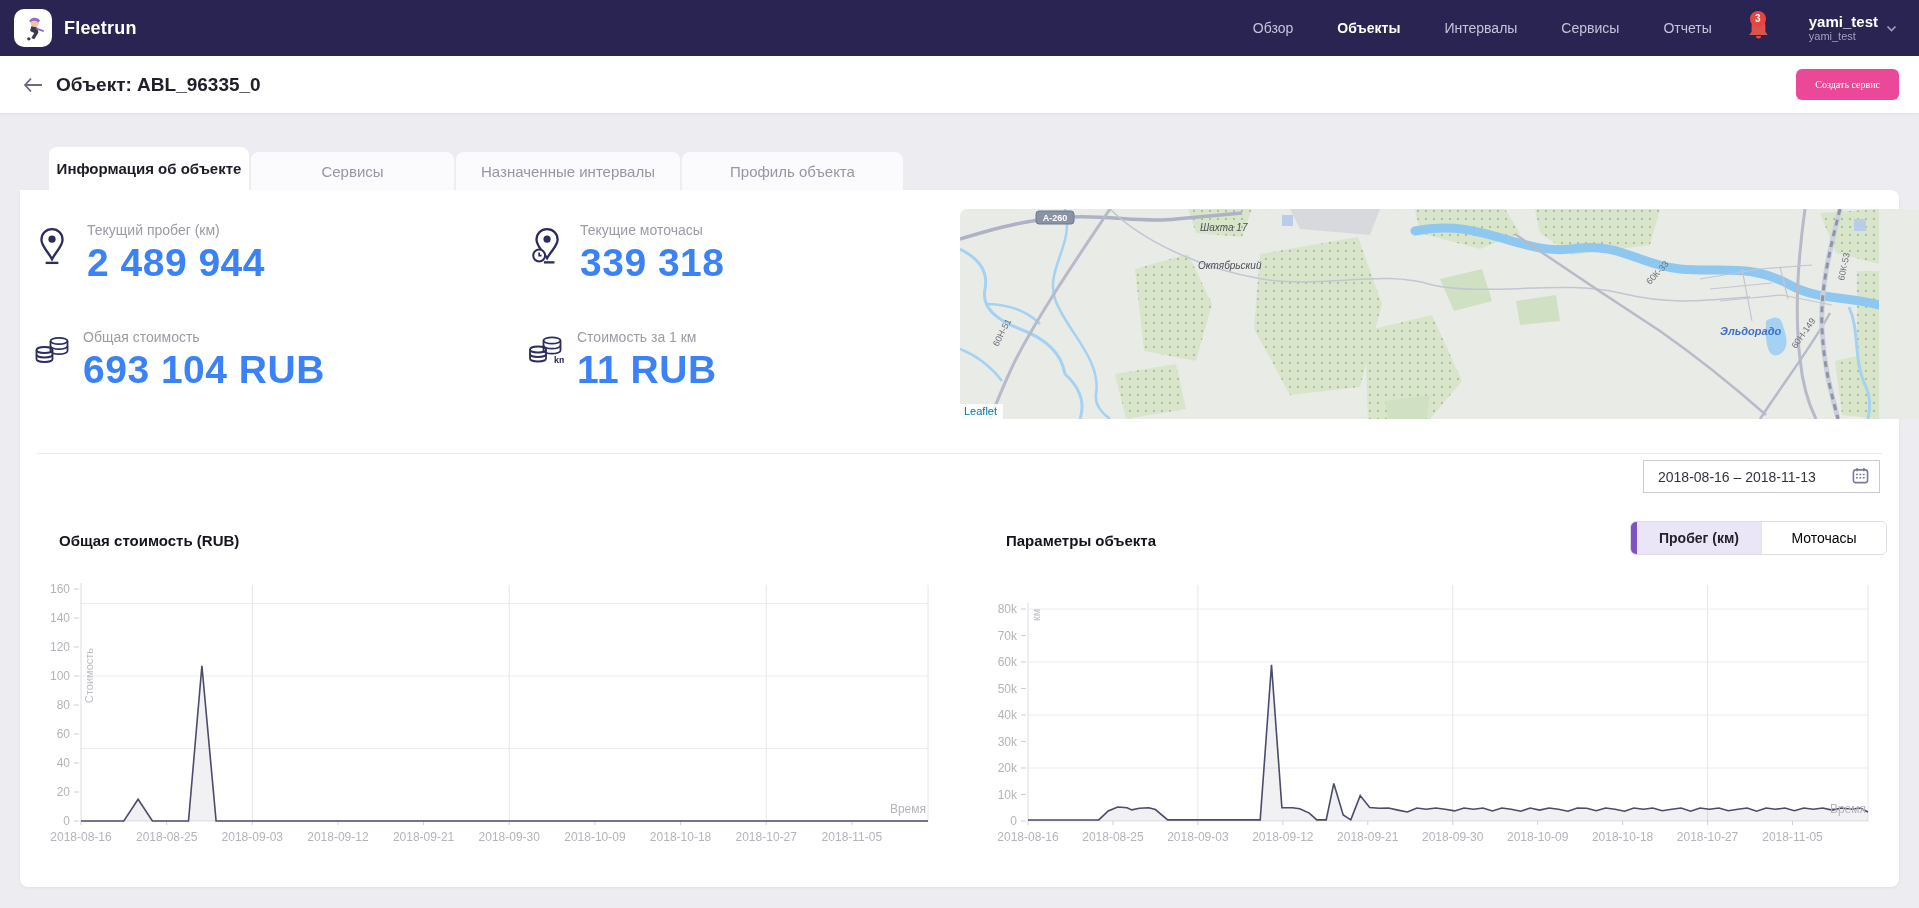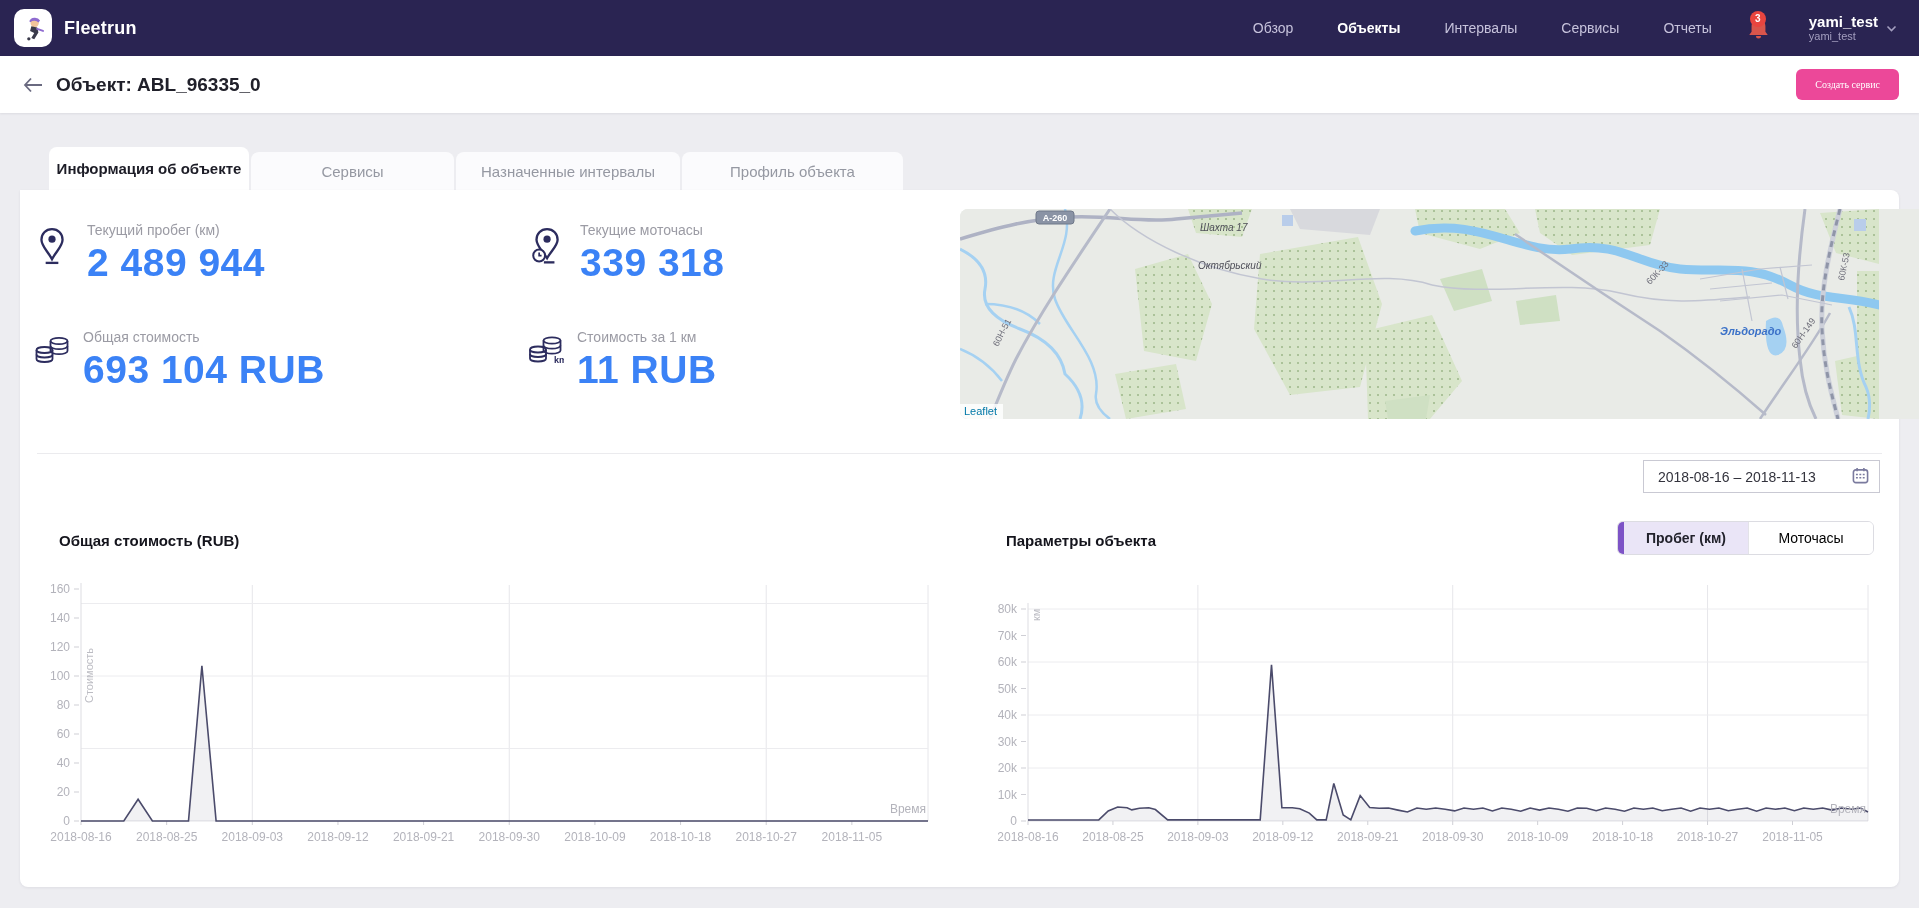--- a/index.html
+++ b/index.html
@@ -59,21 +59,21 @@
   .mlbl-road{fill:#6e6e7a;font-size:9px}
   .mlbl-water-place{fill:#3c72c8;font-size:11px;font-style:italic;font-weight:bold}
   .mlbl-badge{fill:#fff;font-size:9px;font-weight:bold}
   
   .divider{position:absolute;left:17px;right:17px;top:263px;height:1px;background:#ebebee;}
   .datepicker{position:absolute;right:19px;top:270px;width:237px;height:33px;border:1px solid #c9c9d3;
     border-radius:0;display:flex;align-items:center;justify-content:space-between;box-sizing:border-box;
     padding:0 10px 0 14px;font-size:14px;color:#33333d;background:#fff;cursor:pointer;}
   .chart-title{position:absolute;font-size:15px;font-weight:bold;color:#14141c;}
   #title-left{left:39px;top:342px}#title-right{left:986px;top:342px}
-  .toggle{position:absolute;right:25px;top:331px;display:flex;height:34px;border:1px solid #dcdce2;
+  .toggle{position:absolute;right:12px;top:331px;display:flex;height:34px;border:1px solid #dcdce2;
     border-radius:6px;overflow:hidden;box-sizing:border-box;background:#fff;}
   .toggle-bar{width:6px;background:#7d53c6;flex:0 0 auto;}
   .toggle-opt{display:flex;align-items:center;justify-content:center;font-size:14px;padding:0 18px;
     min-width:88px;cursor:pointer;}
   .toggle-opt.active{background:#eae5f7;color:#22222c;font-weight:bold;}
   .toggle-opt.inactive{background:#fff;color:#000000;border-left:1px solid #e3e3e8;}
   
   .chart-svg{position:absolute;top:385px;width:881px;height:280px;}
   #chart-left{left:29px}#chart-right{left:978px}
   svg text.tick{font-size:12px;fill:#b3b3bb;font-family:"Liberation Sans","DejaVu Sans",sans-serif;}

